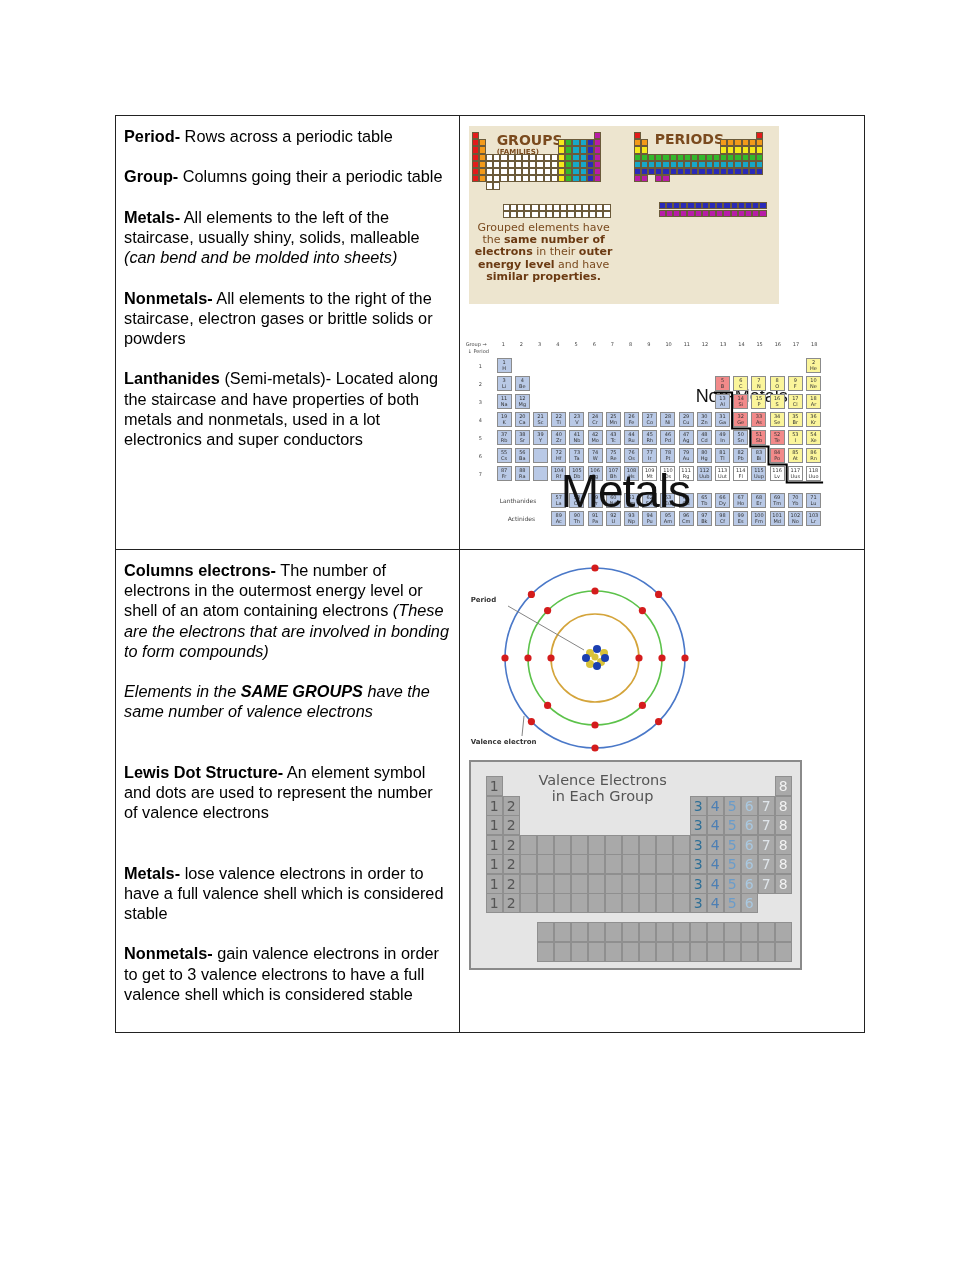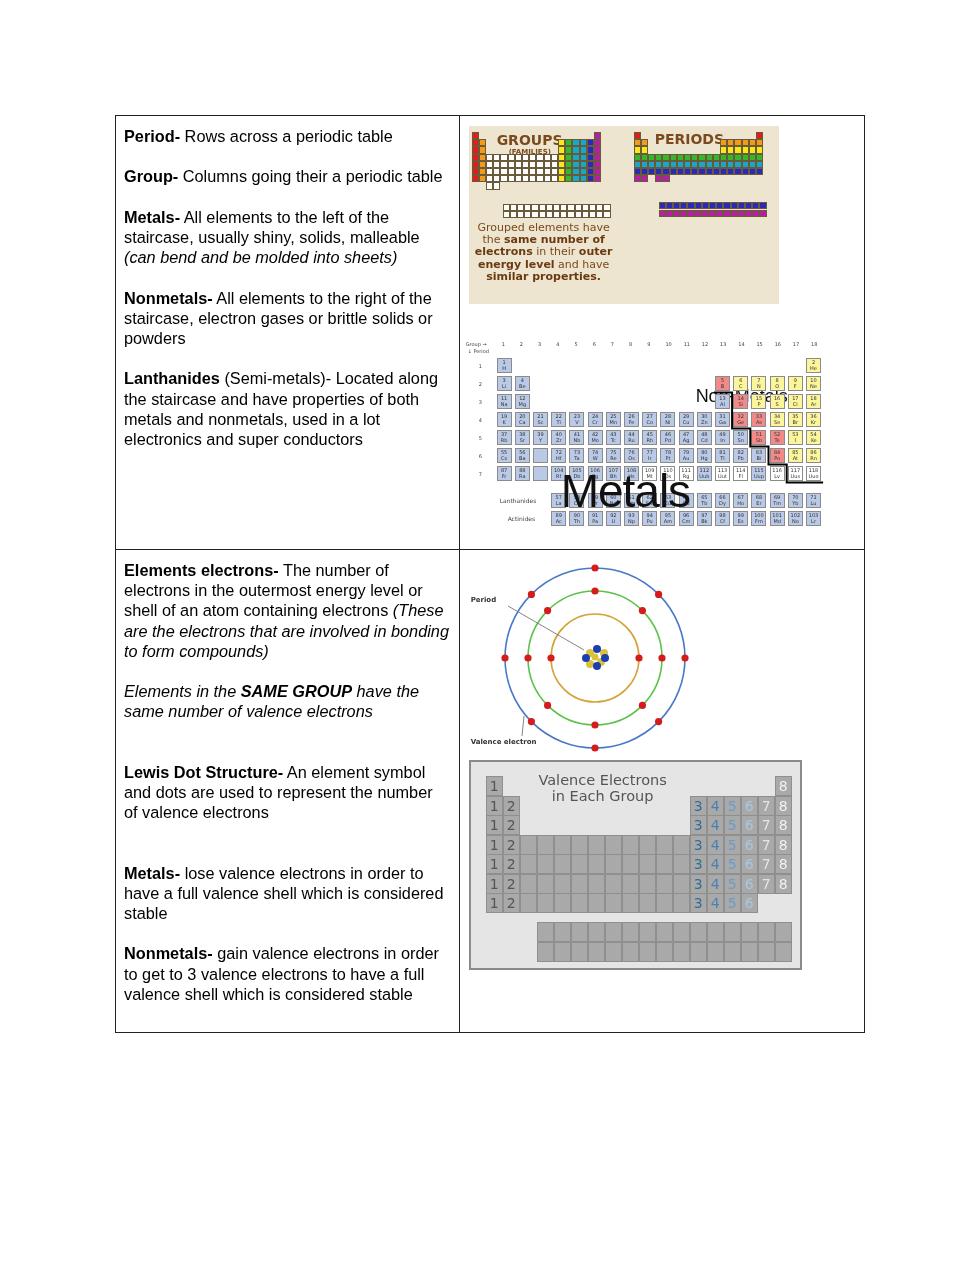--- a/index.html
+++ b/index.html
@@ -53,21 +53,21 @@
           <p><b>Metals-</b><span> All elements to the left of the staircase, usually shiny, solids, malleable </span><i>(can bend and be molded into sheets)</i></p>
           <p><b>Nonmetals-</b><span> All elements to the right of the staircase, electron gases or brittle solids or powders</span></p>
           <p><b>Lanthanides</b><span> (Semi-metals)- Located along the staircase and have properties of both metals and nonmetals, used in a lot electronics and super conductors</span></p>
         </div>
       </td>
       <td class="img-cell">
         <div class="img-wrap">
 
           <div class="gp-img" id="gp">
             <div class="gp-title" style="left:28px;top:6px;font-size:14px;">GROUPS</div>
-            <div class="gp-title" style="left:40px;top:22px;font-size:7px;text-align:right;">(FAMILIES)</div>
+            <div class="gp-title" style="left:28px;top:22px;font-size:7px;text-align:right;">(FAMILIES)</div>
             <div class="gp-title" style="left:186px;top:5px;font-size:14px;">PERIODS</div>
             <div class="gp-caption">
               <span>Grouped elements have the </span><b>same number of electrons</b><span> in their </span><b>outer energy level</b><span> and have </span><b>similar properties.</b>
             </div>
           <div class="cell" style="left: 3px; top: 6px; width: 7.2px; height: 7.2px; background: rgb(227, 27, 27); border-color: rgb(107, 90, 58);"></div>
                 <div class="cell" style="left: 3px; top: 13.2px; width: 7.2px; height: 7.2px; background: rgb(227, 27, 27); border-color: rgb(107, 90, 58);"></div>
                 <div class="cell" style="left: 3px; top: 20.4px; width: 7.2px; height: 7.2px; background: rgb(227, 27, 27); border-color: rgb(107, 90, 58);"></div>
                 <div class="cell" style="left: 3px; top: 27.6px; width: 7.2px; height: 7.2px; background: rgb(227, 27, 27); border-color: rgb(107, 90, 58);"></div>
                 <div class="cell" style="left: 3px; top: 34.8px; width: 7.2px; height: 7.2px; background: rgb(227, 27, 27); border-color: rgb(107, 90, 58);"></div>
                 <div class="cell" style="left: 3px; top: 42px; width: 7.2px; height: 7.2px; background: rgb(227, 27, 27); border-color: rgb(107, 90, 58);"></div>
@@ -450,22 +450,22 @@
                 <div class="pt-cell m" style="left: 304px; top: 170px;">101<br>Md</div>
                 <div class="pt-cell m" style="left: 322.2px; top: 170px;">102<br>No</div>
                 <div class="pt-cell m" style="left: 340.4px; top: 170px;">103<br>Lr</div>
               </div>
         </div>
       </td>
     </tr>
     <tr class="row2">
       <td class="text-cell">
         <div class="text-block">
-          <p><b>Elements electrons-</b><span> The number of electrons in the outermost energy level or shell of an atom containing electrons </span><i>(These are the electrons that are involved in bonding to form compounds)</i></p>
-          <p><i><span>Elements in the </span><b>SAME GROUP</b><span> have the same number of valence electrons</span></i></p>
+          <p><b>Columns electrons-</b><span> The number of electrons in the outermost energy level or shell of an atom containing electrons </span><i>(These are the electrons that are involved in bonding to form compounds)</i></p>
+          <p><i><span>Elements in the </span><b>SAME GROUPS</b><span> have the same number of valence electrons</span></i></p>
           <div class="gap-lg"></div>
           <p><b>Lewis Dot Structure-</b><span> An element symbol and dots are used to represent the number of valence electrons</span></p>
           <div class="gap-lg"></div>
           <p><b>Metals-</b><span> lose valence electrons in order to have a full valence shell which is considered stable</span></p>
           <p><b>Nonmetals-</b><span> gain valence electrons in order to get to 3 valence electrons to have a full valence shell which is considered stable</span></p>
         </div>
       </td>
       <td class="img-cell">
         <div class="img-wrap">
           <div class="atom">

